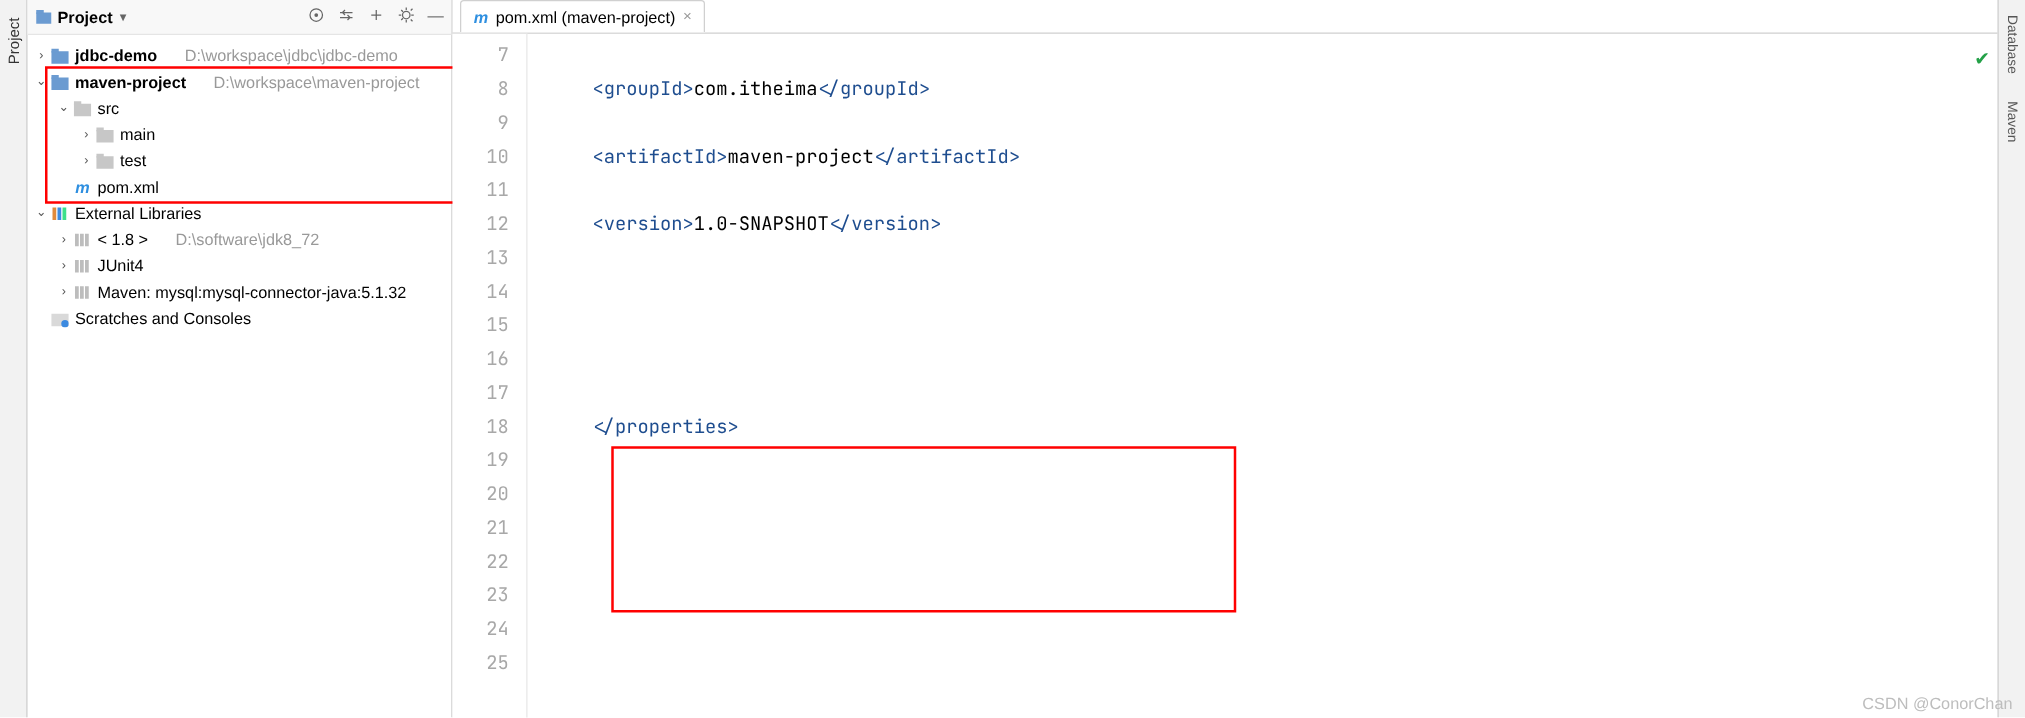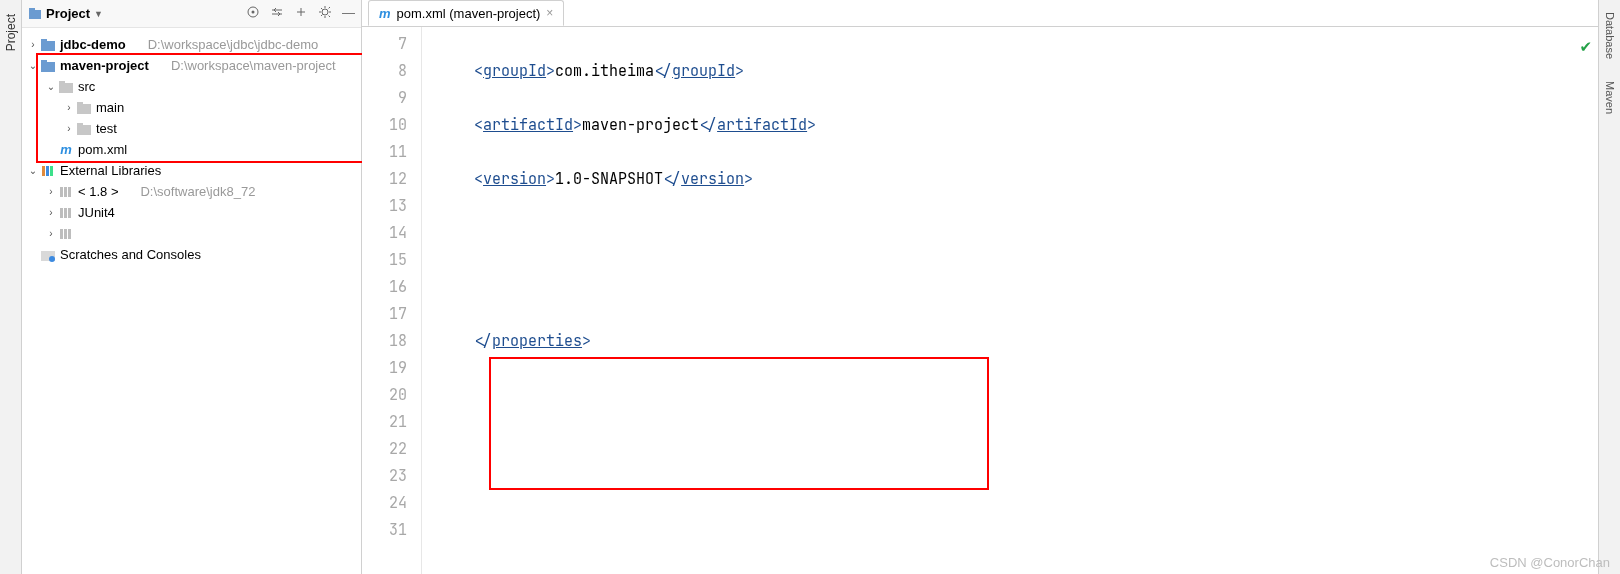--- a/index.html
+++ b/index.html
@@ -86,21 +86,21 @@
   }
   .code {
     flex:1;
     font-family:"JetBrains Mono","Consolas",monospace;
     font-size:15px;
     line-height:27px;
     padding:4px 0 0 16px;
     white-space:pre;
     position:relative;
   }  
-  .tag { color:#1e4d8f;text-decoration:underline; }
+  .tag { color:#1e4d8f; }
   .br  { color:#1e4d8f; }
   .txt { color:#000; }
   .line { height:27px; }
 
   .red-box-code {
     position:absolute;
     border:2px solid #ff0000;
     pointer-events:none;
     top:330px; left:67px;
     width:500px; height:133px;
@@ -268,20 +268,21 @@
 
       <div class="tree-row indent1">
         <span class="tw">›</span>
         <span class="ic">
             <svg width="14" height="14">
               <rect x="1" y="2" width="3" height="10" fill="#bdbdbd"></rect>
               <rect x="5" y="2" width="3" height="10" fill="#bdbdbd"></rect>
               <rect x="9" y="2" width="3" height="10" fill="#bdbdbd"></rect>
             </svg>
           </span>
+        <span class="lbl">Maven: mysql:mysql-connector-java:5.1.32</span>
       </div>
 
       <div class="tree-row indent0">
         <span class="tw"></span>
         <span class="ic">
             <svg width="14" height="14">
               <rect x="0" y="3" width="14" height="10" fill="#d9d9d9"></rect>
               <circle cx="11" cy="11" r="3" fill="#3c8ae0"></circle>
             </svg>
           </span>
@@ -312,21 +313,21 @@
         <div class="line">15</div>
         <div class="line">16</div>
         <div class="line">17</div>
         <div class="line">18</div>
         <div class="line">19</div>
         <div class="line">20</div>
         <div class="line">21</div>
         <div class="line">22</div>
         <div class="line">23</div>
         <div class="line">24</div>
-        <div class="line">31</div>
+        <div class="line">25</div>
       </div>
 
       <div class="code">
 <div class="line">    <span class="br">&lt;</span><span class="tag">groupId</span><span class="br">&gt;</span><span class="txt">com.itheima</span><span class="br">&lt;/</span><span class="tag">groupId</span><span class="br">&gt;</span></div>
 <div class="line">    <span class="br">&lt;</span><span class="tag">artifactId</span><span class="br">&gt;</span><span class="txt">maven-project</span><span class="br">&lt;/</span><span class="tag">artifactId</span><span class="br">&gt;</span></div>
 <div class="line">    <span class="br">&lt;</span><span class="tag">version</span><span class="br">&gt;</span><span class="txt">1.0-SNAPSHOT</span><span class="br">&lt;/</span><span class="tag">version</span><span class="br">&gt;</span></div>
 <div class="line"></div>
 <div class="line"></div>
 <div class="line">    <span class="br">&lt;/</span><span class="tag">properties</span><span class="br">&gt;</span></div>
 <div class="line"></div>

